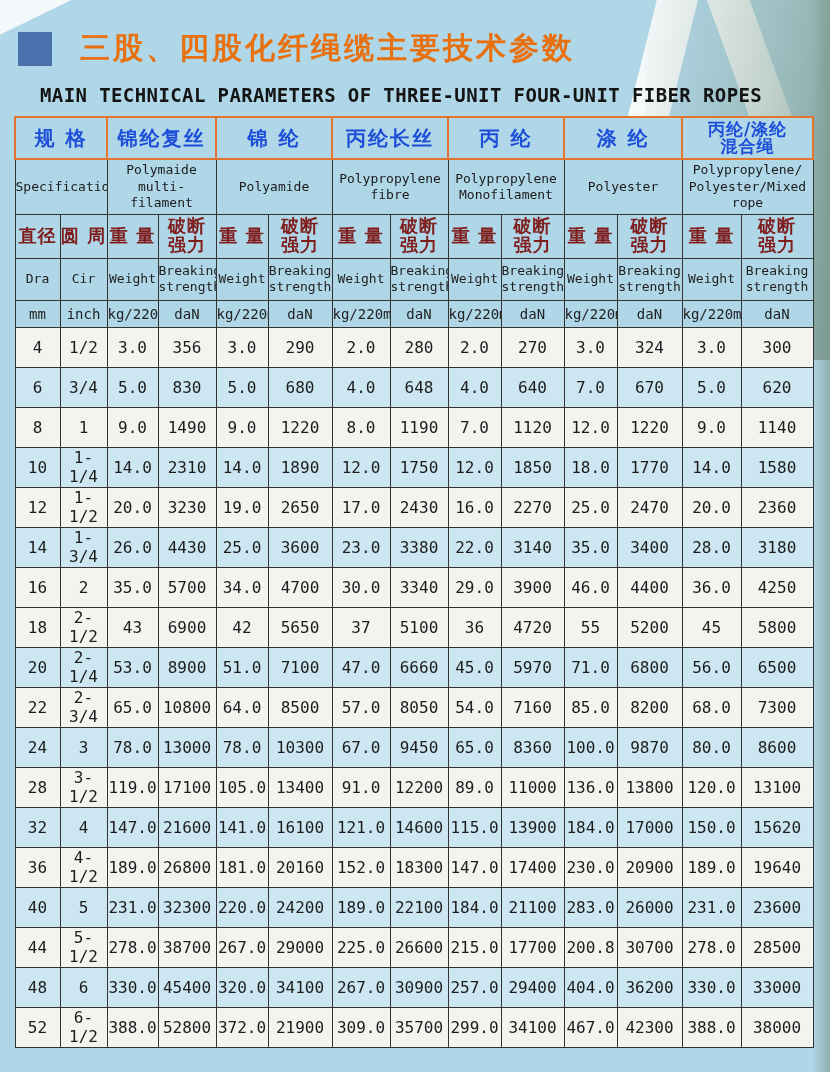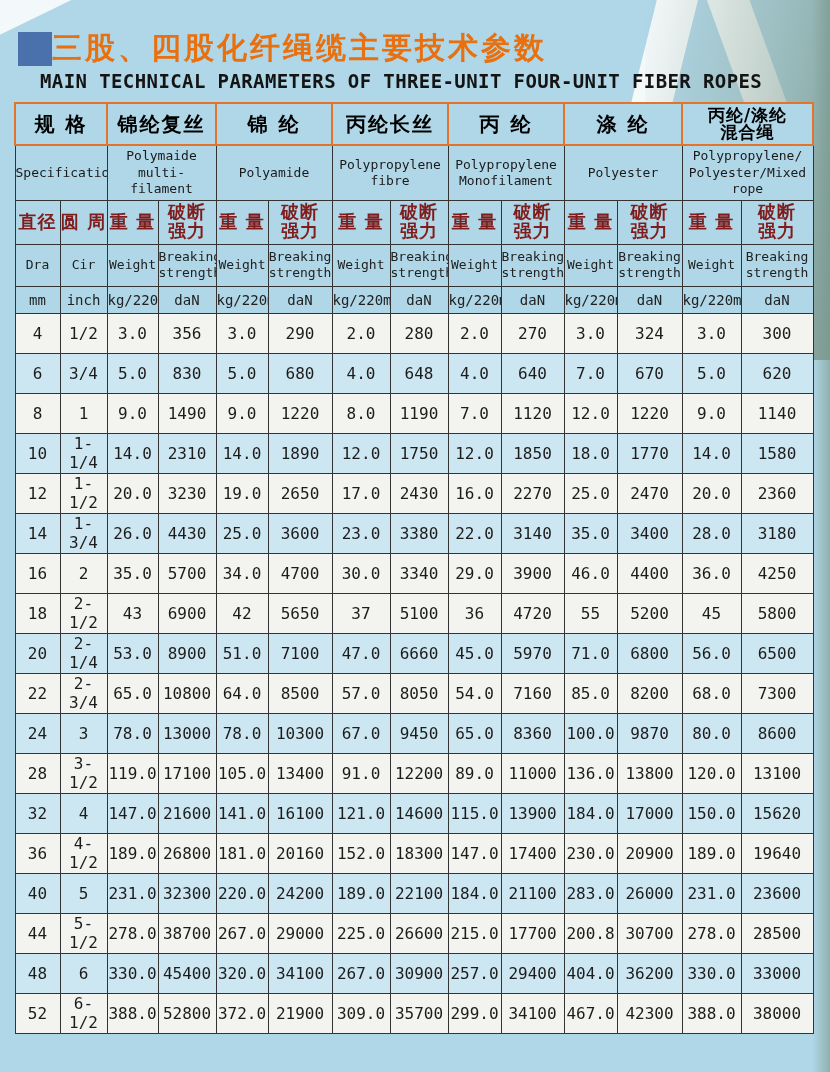--- a/index.html
+++ b/index.html
@@ -29,42 +29,42 @@
     position:absolute; top:0; right:0; width:18px; height:1072px;
     background:linear-gradient(to right, rgba(125,155,140,0), rgba(120,150,136,0.6));
   }
   .content { position:relative; z-index:1; }
 
   
   .title-block { padding:28px 0 0 18px; }
   .title-row { display:flex; align-items:center; }
   .bullet { width:34px; height:34px; background:#4a71ac; flex:0 0 auto; }
   .title-cn {
-    font-family:"DejaVu Sans", sans-serif; font-weight:bold;
+    margin-left:28px; font-family:"DejaVu Sans", sans-serif; font-weight:bold;
     font-size:30px; letter-spacing:3px; color:#e8700f;
   }
   .title-en {
-    margin:1px 0 0 22px; font-family:"DejaVu Sans Mono", monospace; font-weight:bold;
+    margin:15px 0 0 22px; font-family:"DejaVu Sans Mono", monospace; font-weight:bold;
     font-size:19px; color:#141414; letter-spacing:0.4px; white-space:nowrap;
   }
 
   
   .tbl-wrap { margin:10px 0 0 14px; }
   table {
     border-collapse:collapse; table-layout:fixed; width:798px;
     background:#b0d7e8;
   }
   th, td {
     border:1.5px solid #333; text-align:center; vertical-align:middle;
     padding:0; overflow:hidden; white-space:pre-line;
   }
   tr.group-row th {
     border:2.5px solid #e2752b; height:42px;
     font-family:"DejaVu Sans", sans-serif; font-weight:bold;
-    font-size:20px; letter-spacing:2px; color:#000000; line-height:1.02;
+    font-size:20px; letter-spacing:2px; color:#1d4ed8; line-height:1.02;
   }
   tr.group-row th:last-child { font-size:17px; letter-spacing:1px; }
   tr.en-row th {
     height:55px; font-weight:normal; font-size:13px; color:#1a1a1a; line-height:1.25;
   }
   tr.cn-sub th {
     height:44px; font-family:"DejaVu Sans", sans-serif; font-weight:bold;
     font-size:18px; color:#7f1d1d; line-height:1.05; letter-spacing:1px;
   }
   tr.en-sub th { height:42px; font-weight:normal; font-size:13px; color:#222; line-height:1.2; }

